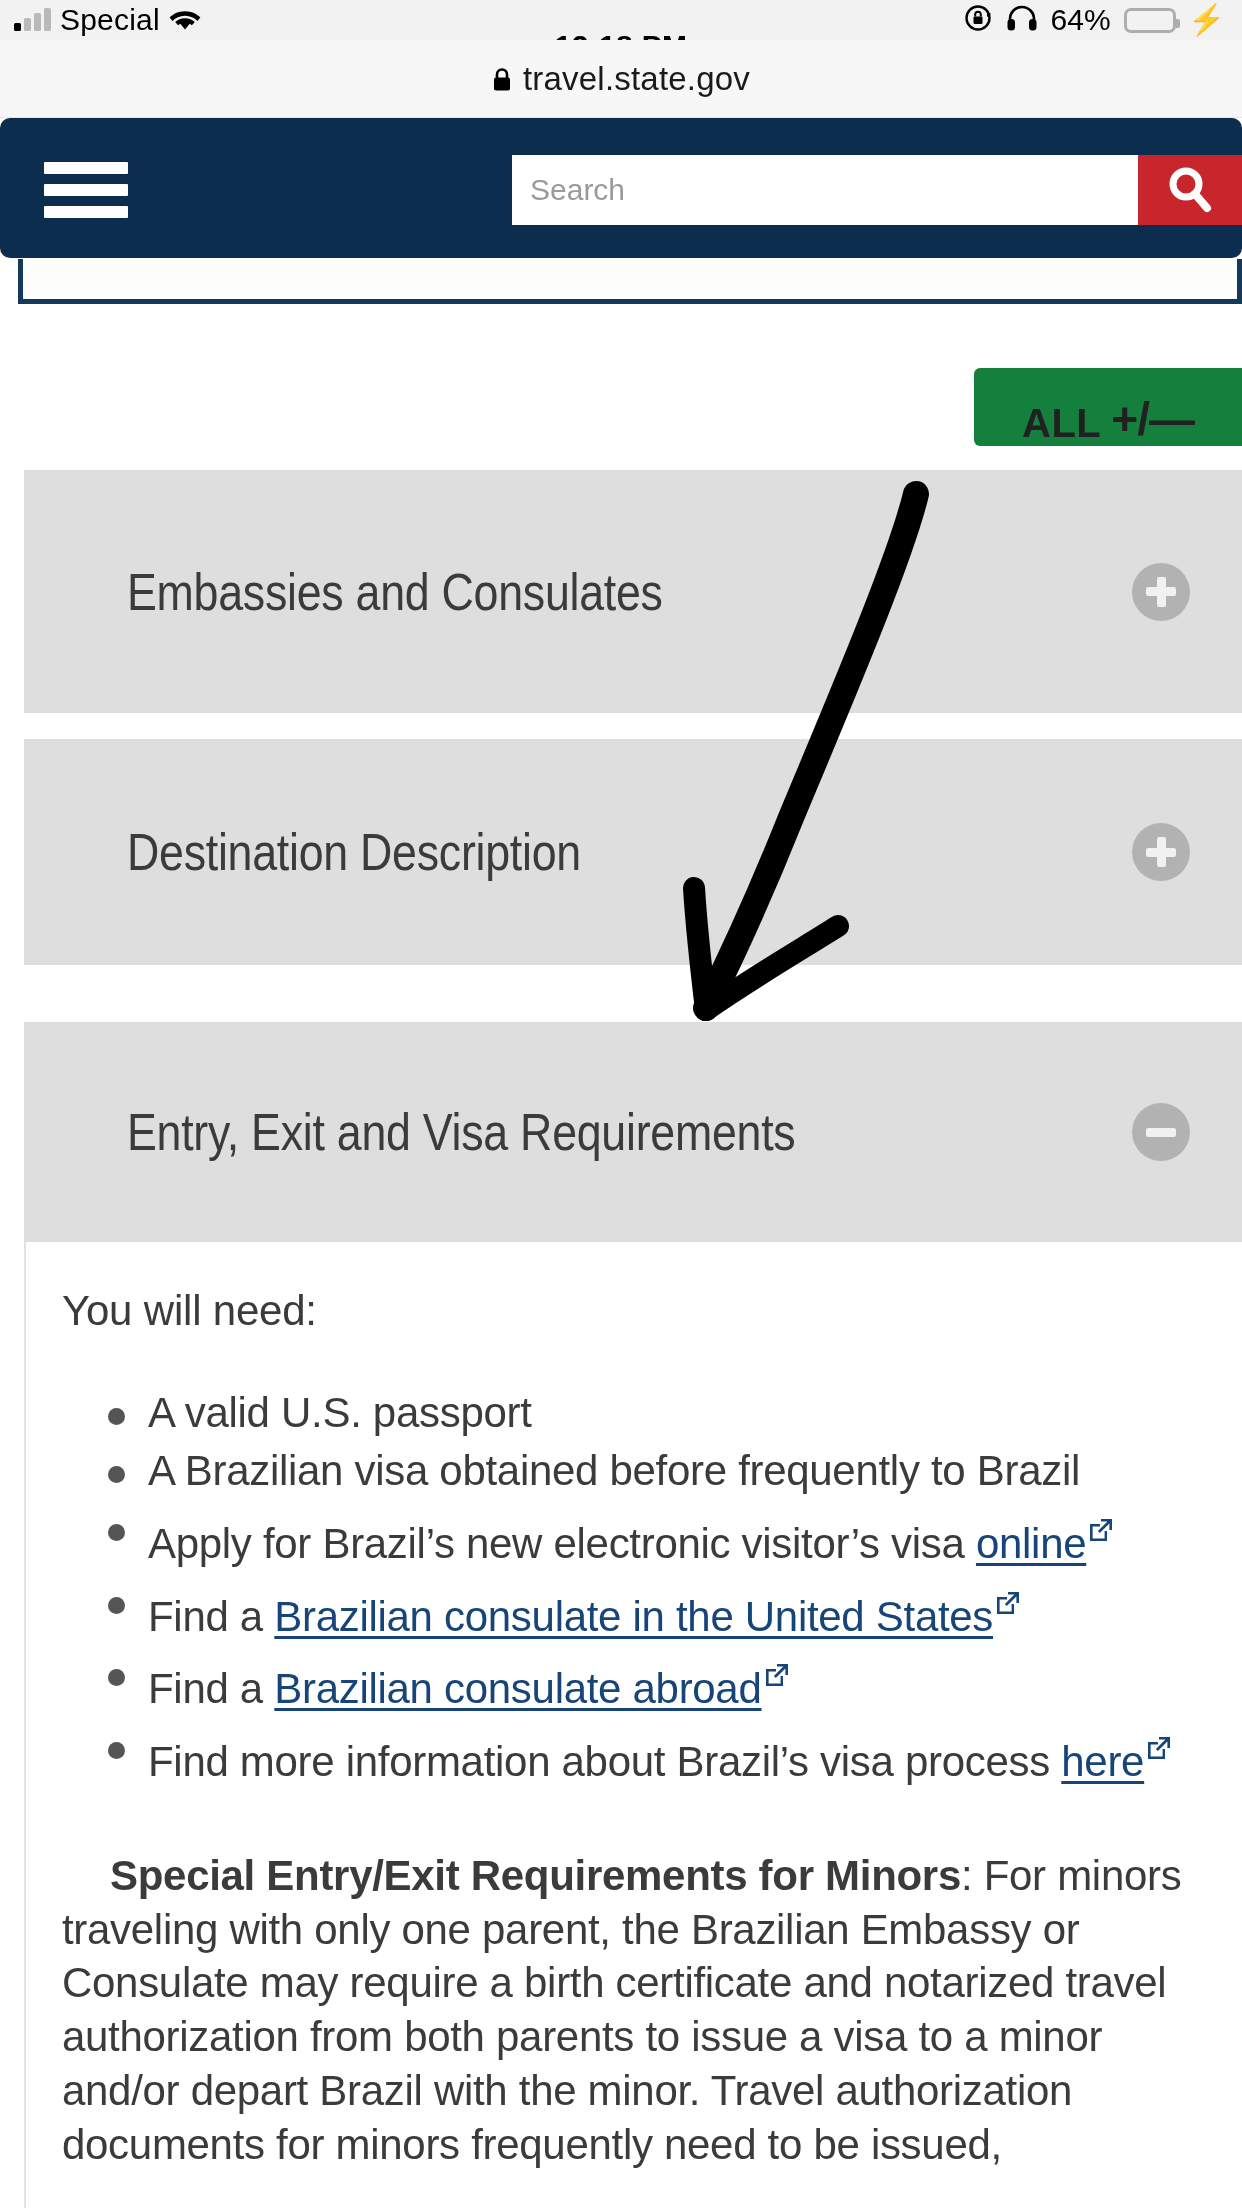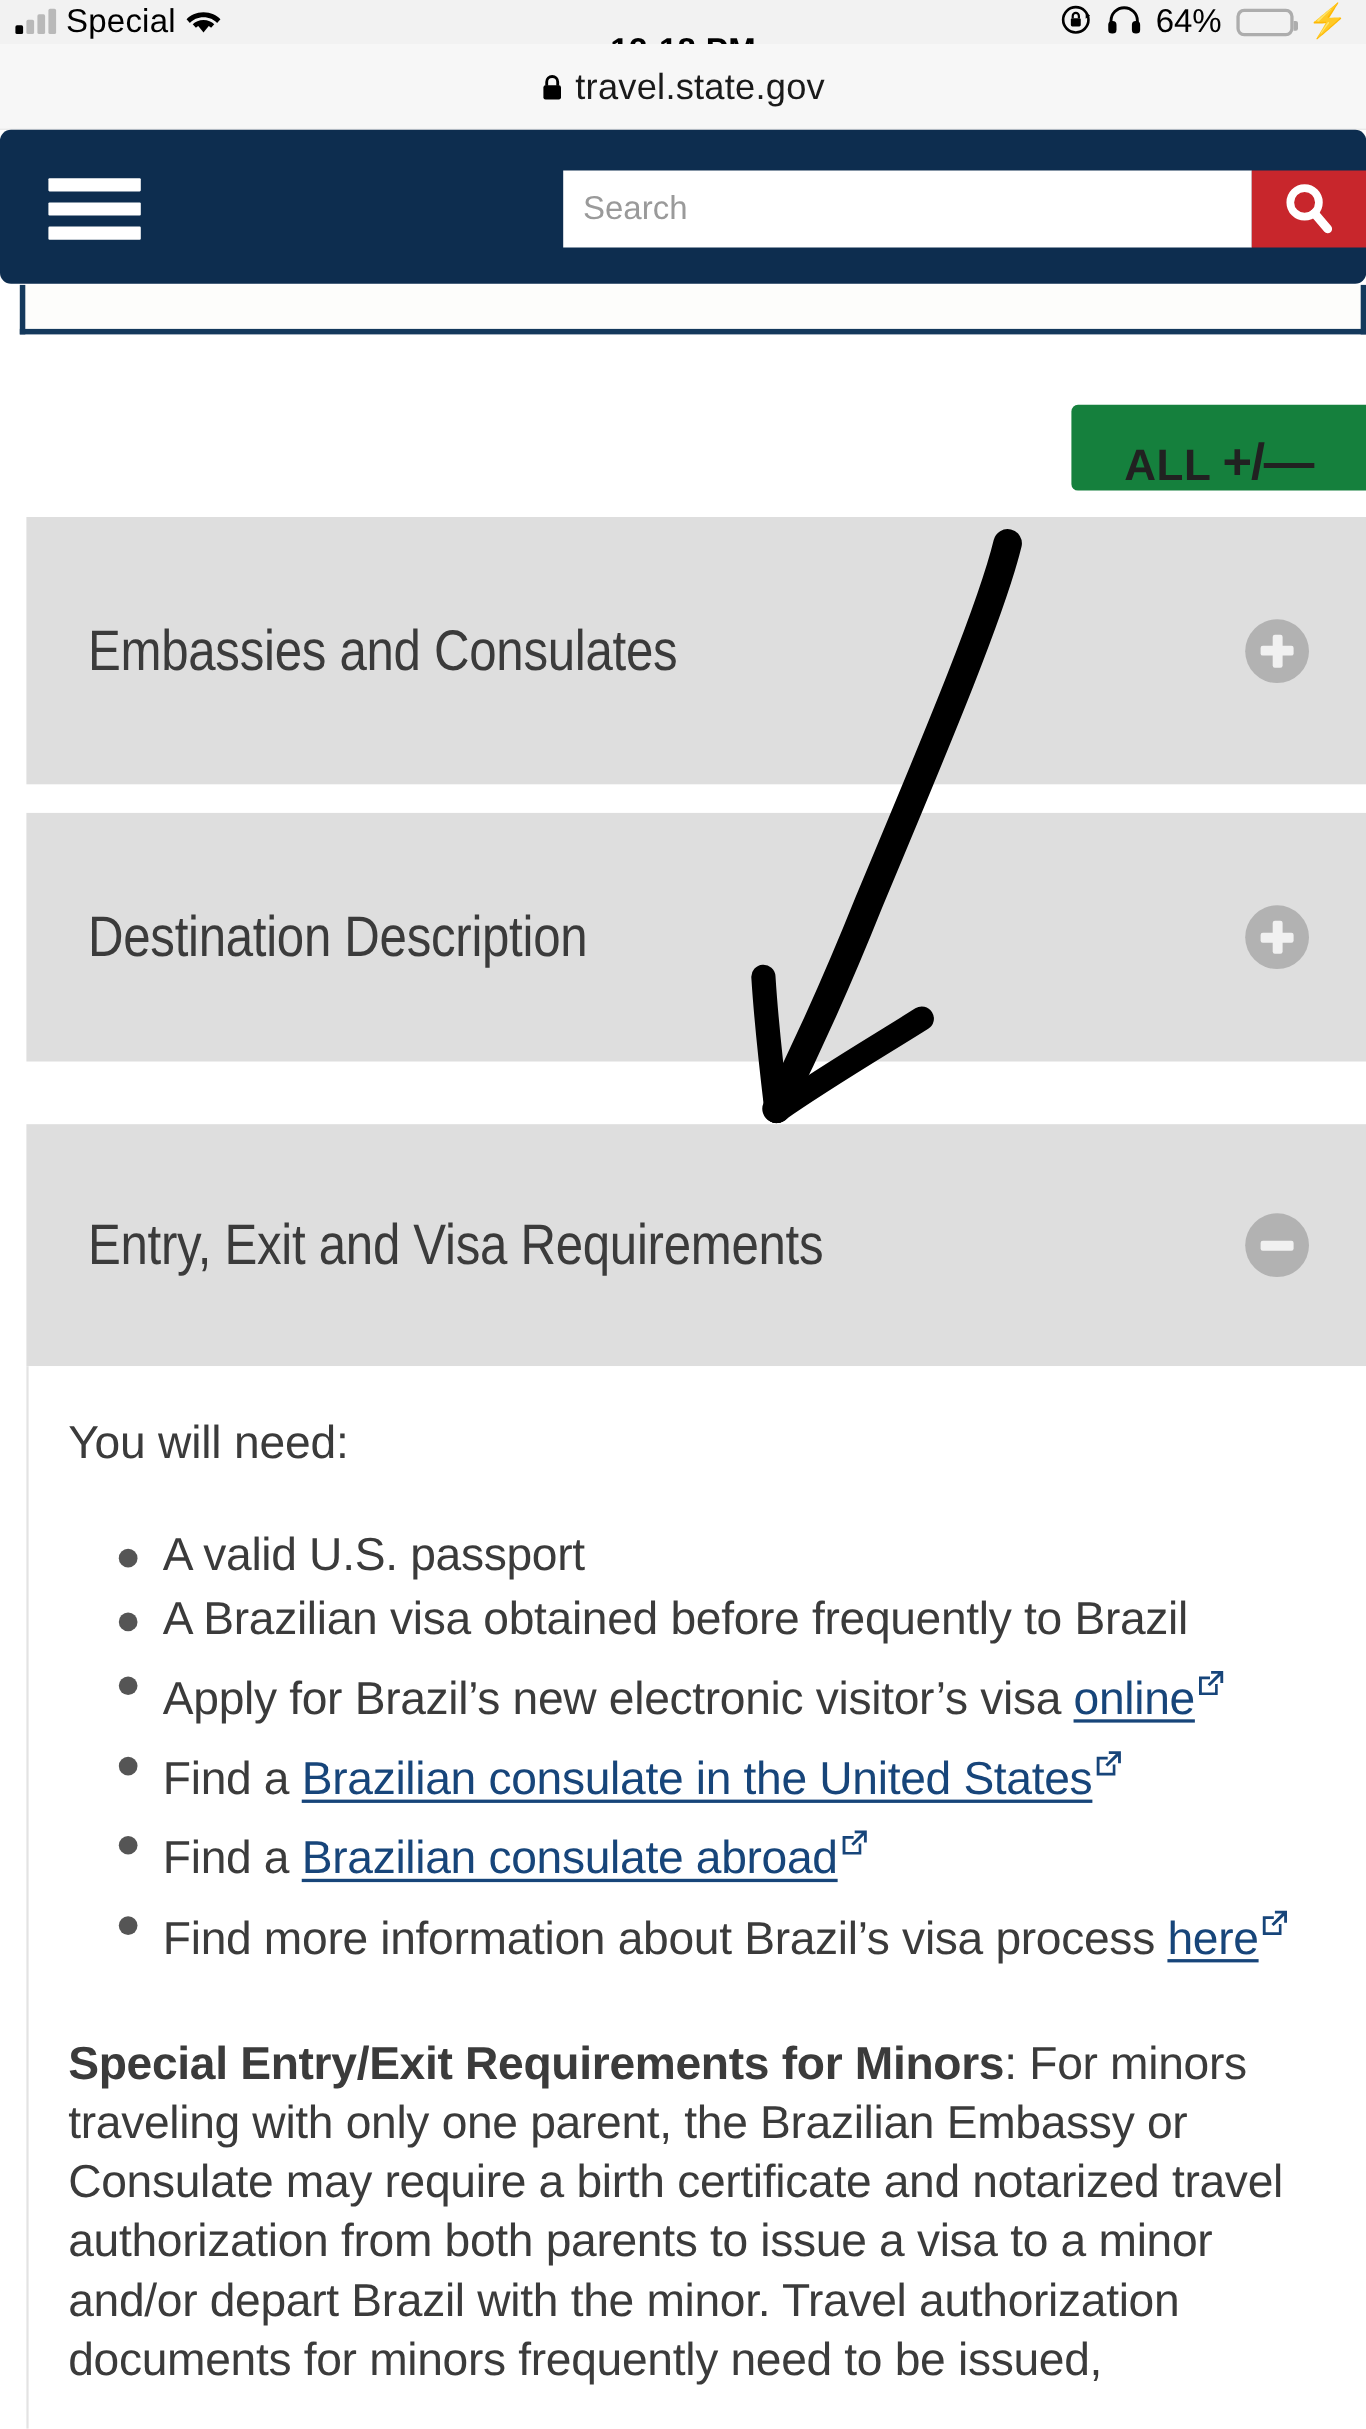--- a/index.html
+++ b/index.html
@@ -87,21 +87,21 @@
     display:flex; align-items:flex-end; justify-content:center;
     font-size:40px; font-weight:bold; color:#212121;
     letter-spacing:.5px; cursor:pointer;
   }
   .allbtn .pm{ font-size:46px; margin-left:10px; letter-spacing:-1px; }
 
   
   .acc{
     position:absolute; left:24px; width:1218px;
     background:#dedede;
-    display:flex; align-items:center;
+    display:flex; align-items:center;padding-left:47px;
   }
   .acc .title{
     font-family:"Liberation Sans Narrow","Liberation Sans", sans-serif;
     font-size:52px; color:#3b3b3b; letter-spacing:-.3px;
     margin-left:56px; transform:scaleX(.86); transform-origin:left center;
   }
   .acc .toggle{
     position:absolute; right:52px; top:50%; transform:translateY(-50%);
     width:58px; height:58px; border-radius:50%; background:#b2b2b2;
     display:flex; align-items:center; justify-content:center; cursor:pointer;
@@ -136,21 +136,21 @@
     color:#17457a; text-decoration:underline;
     text-underline-offset:5px; text-decoration-thickness:3px;
   }
   .extlink{
     display:inline-block; width:26px; height:26px; position:relative;
     vertical-align:super; margin-left:2px;
   }
   .para{
     margin-top:60px; font-size:42px; line-height:1.28; letter-spacing:-.3px;
   }
-  .para b{ font-weight:bold; }
+  .para b{ font-weight:bold;margin-left:48px; }
 
   
   .arrow{ position:absolute; left:0; top:0; width:1242px; height:2208px; pointer-events:none; }
 </style>
 </head>
 <body>
 
 <div class="screen">
 
   <div class="statusbar">

